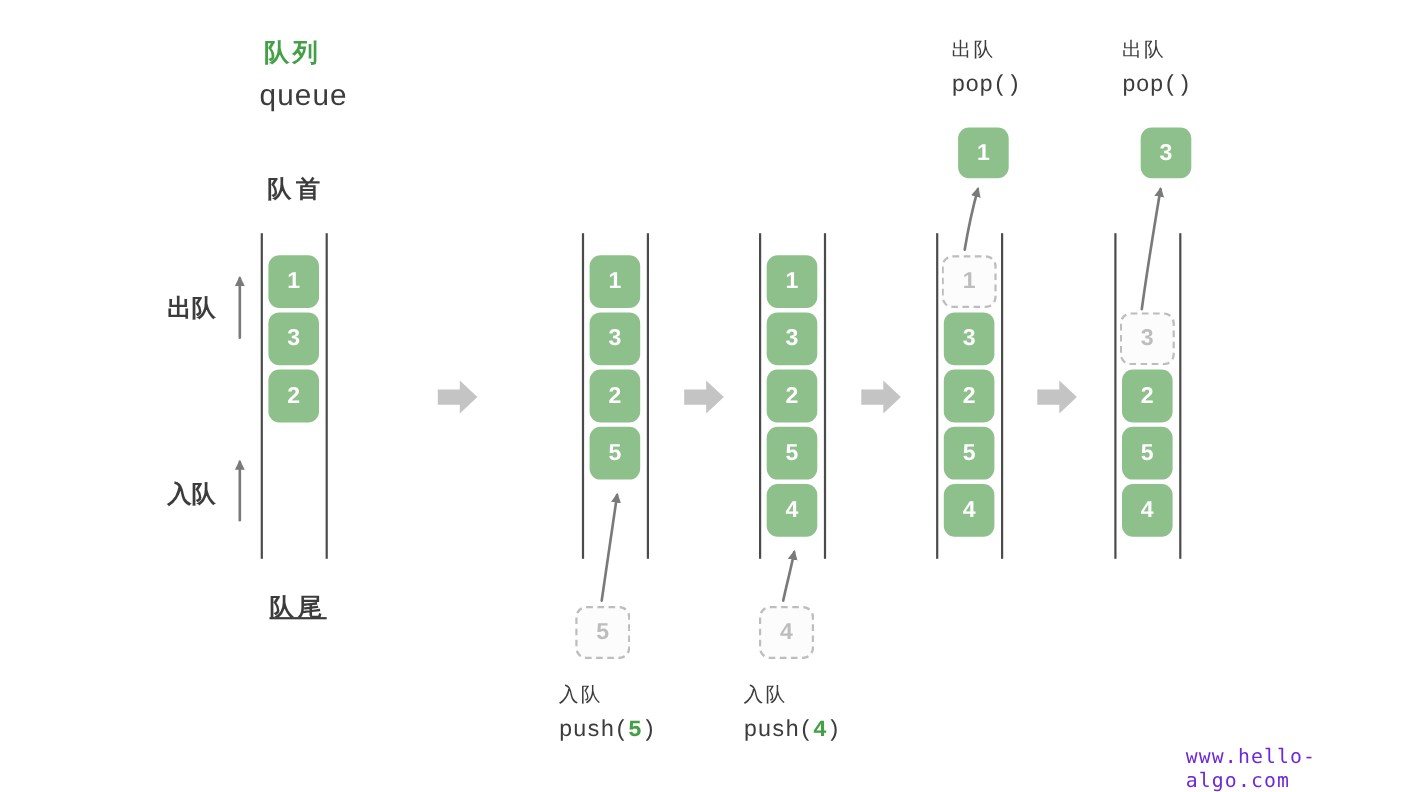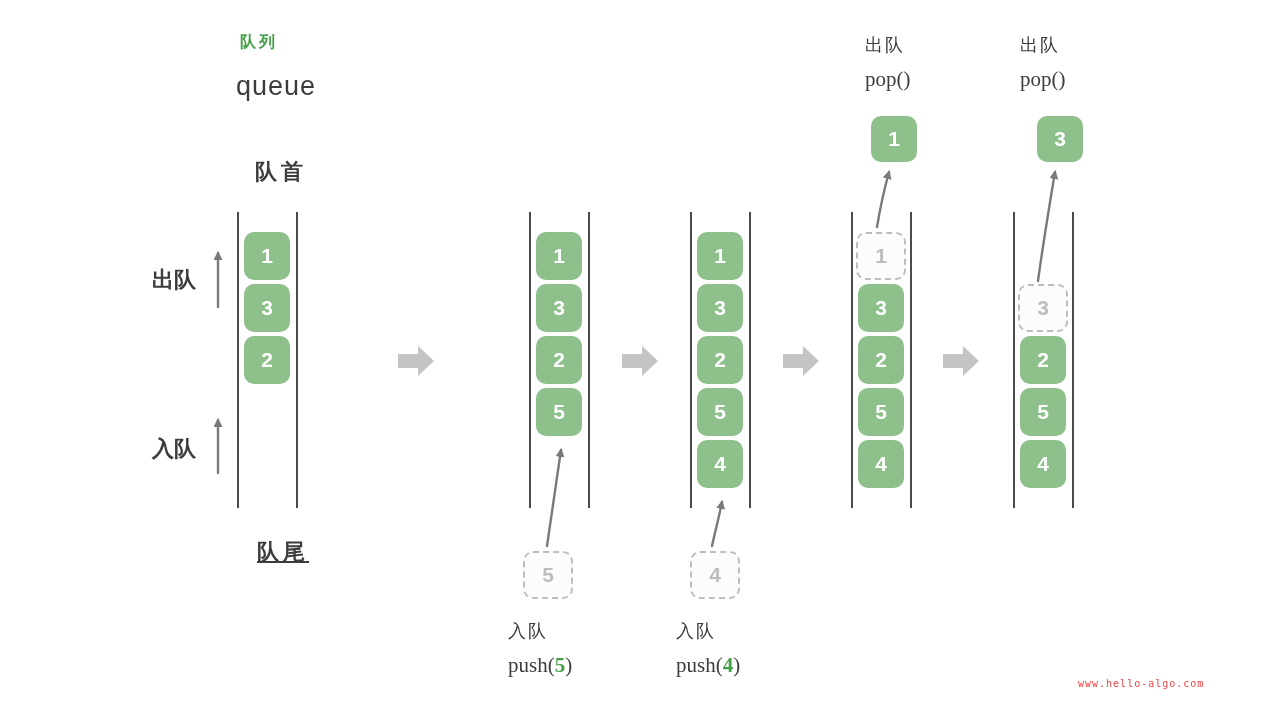--- a/index.html
+++ b/index.html
@@ -3,48 +3,48 @@
 <meta charset="utf-8">
 <style>
   * { box-sizing: border-box; margin: 0; padding: 0; }
   body { background: #ffffff; }
   #stage {
     position: relative; width: 1280px; height: 720px;
     background: #ffffff; overflow: hidden;
     font-family: "Liberation Sans", "DejaVu Sans", sans-serif;
   }
   .abs { position: absolute; }
-  .title-zh { font-size: 16px; font-weight: bold; color: #43A047; letter-spacing: 3px; }
+  .title-zh { font-size: 23px; font-weight: bold; color: #43A047; letter-spacing: 3px; }
   .title-en { font-size: 27px; color: #3c3c3c; letter-spacing: 1px; }
   .big-label { font-size: 22px; font-weight: bold; color: #3c3c3c; }
-  .spread { letter-spacing: 4px; margin-left: 12px; }
+  .spread { letter-spacing: 4px; }
   .op { position: absolute; }
   .op-zh { font-size: 18px; color: #3c3c3c; letter-spacing: 2px; }
   .op-code {
-    margin-top: 10px; font-family: Liberation Serif, serif;
+    margin-top: 10px; font-family: Liberation Mono, monospace;
     font-size: 21px; color: #3c3c3c;
   }
   .accent { color: #43A047; font-weight: bold; }
   .state { position: absolute; inset: 0; }
   .qline { position: absolute; width: 2px; background: #4b4b4b; }
   .cell {
     position: absolute; width: 46px; height: 48px; border-radius: 10px;
     background: #8DC08B; color: #ffffff; font-size: 21px; font-weight: bold;
     display: flex; align-items: center; justify-content: center;
   }
   .cell.dashed {
     width: 50px; height: 48px; background: #fcfcfc;
     border: 2px dashed #bdbdbd; color: #bdbdbd;
   }
   .cell.popped { width: 46px; height: 46px; }
   #arrows { position: absolute; left: 0; top: 0; pointer-events: none; }
   .thin { stroke: #7a7a7a; stroke-width: 2.4; fill: none; stroke-linecap: round; marker-end: url(#ah); }
   .watermark {
     font-family: "DejaVu Sans Mono", "Liberation Mono", monospace;
-    font-size: 10px; color: #ef4444; letter-spacing: 1px;
+    font-size: 18px; color: #6d28d9; letter-spacing: 1px;
   }
 </style>
 </head>
 <body>
 
 <div id="stage">
 
   <div class="abs title-zh" style="left:240px; top:32px;">队列</div>
   <div class="abs title-en" style="left:236px; top:71px;">queue</div>
 

